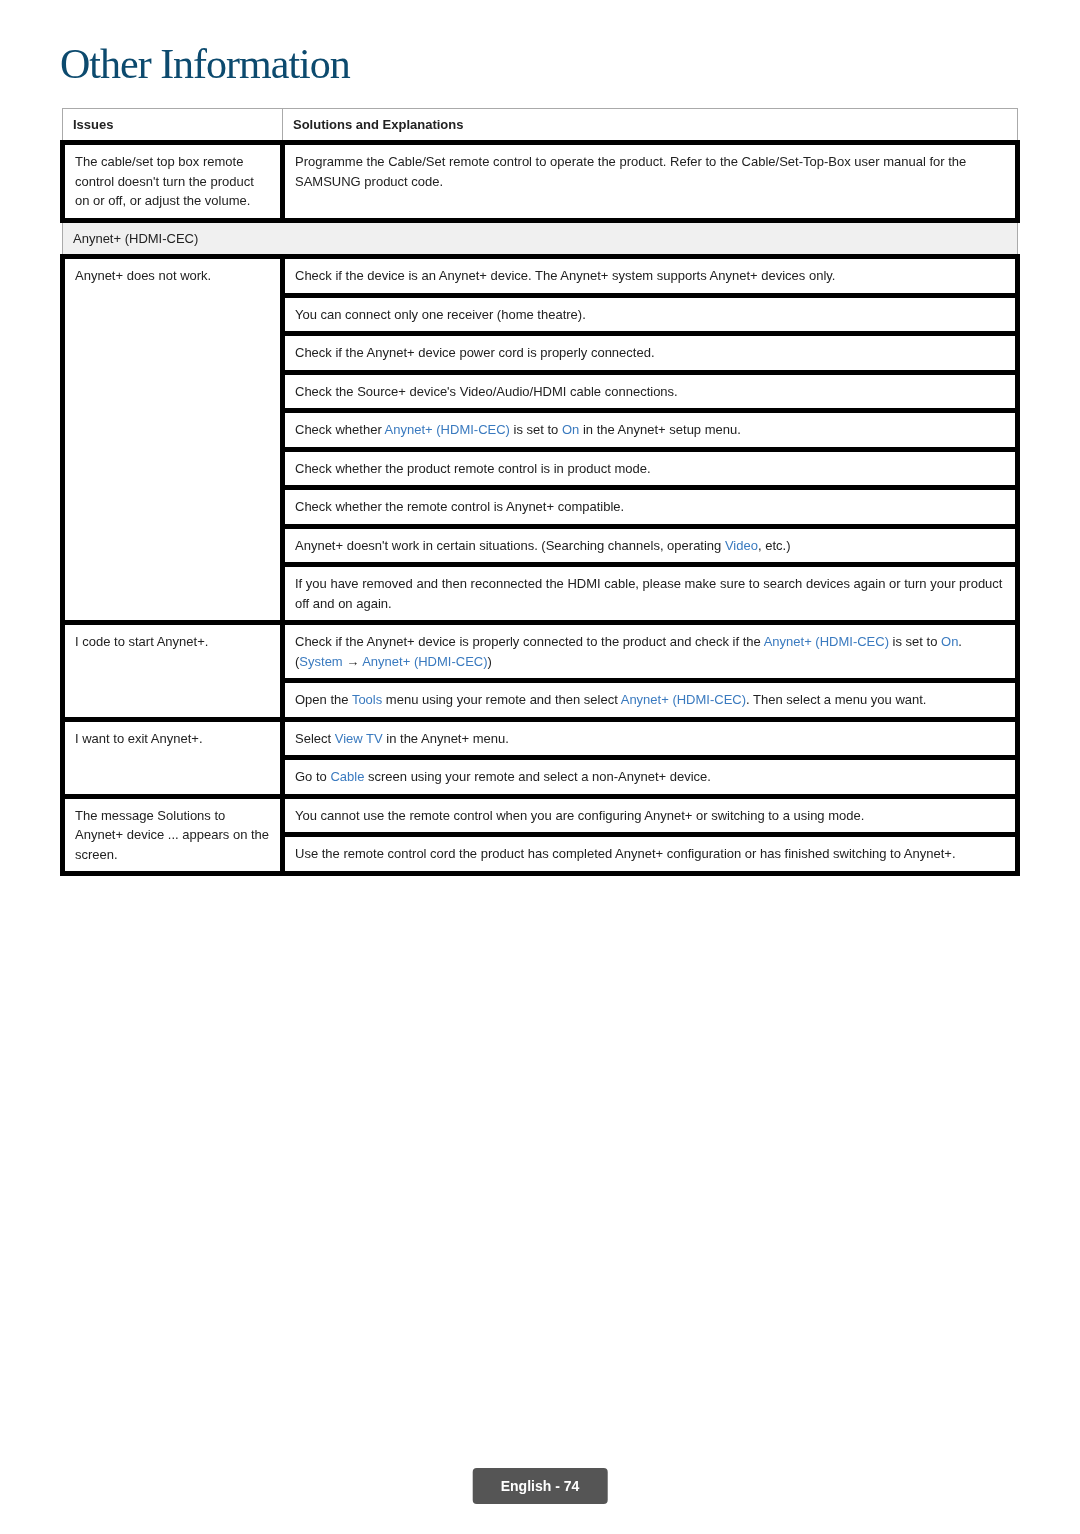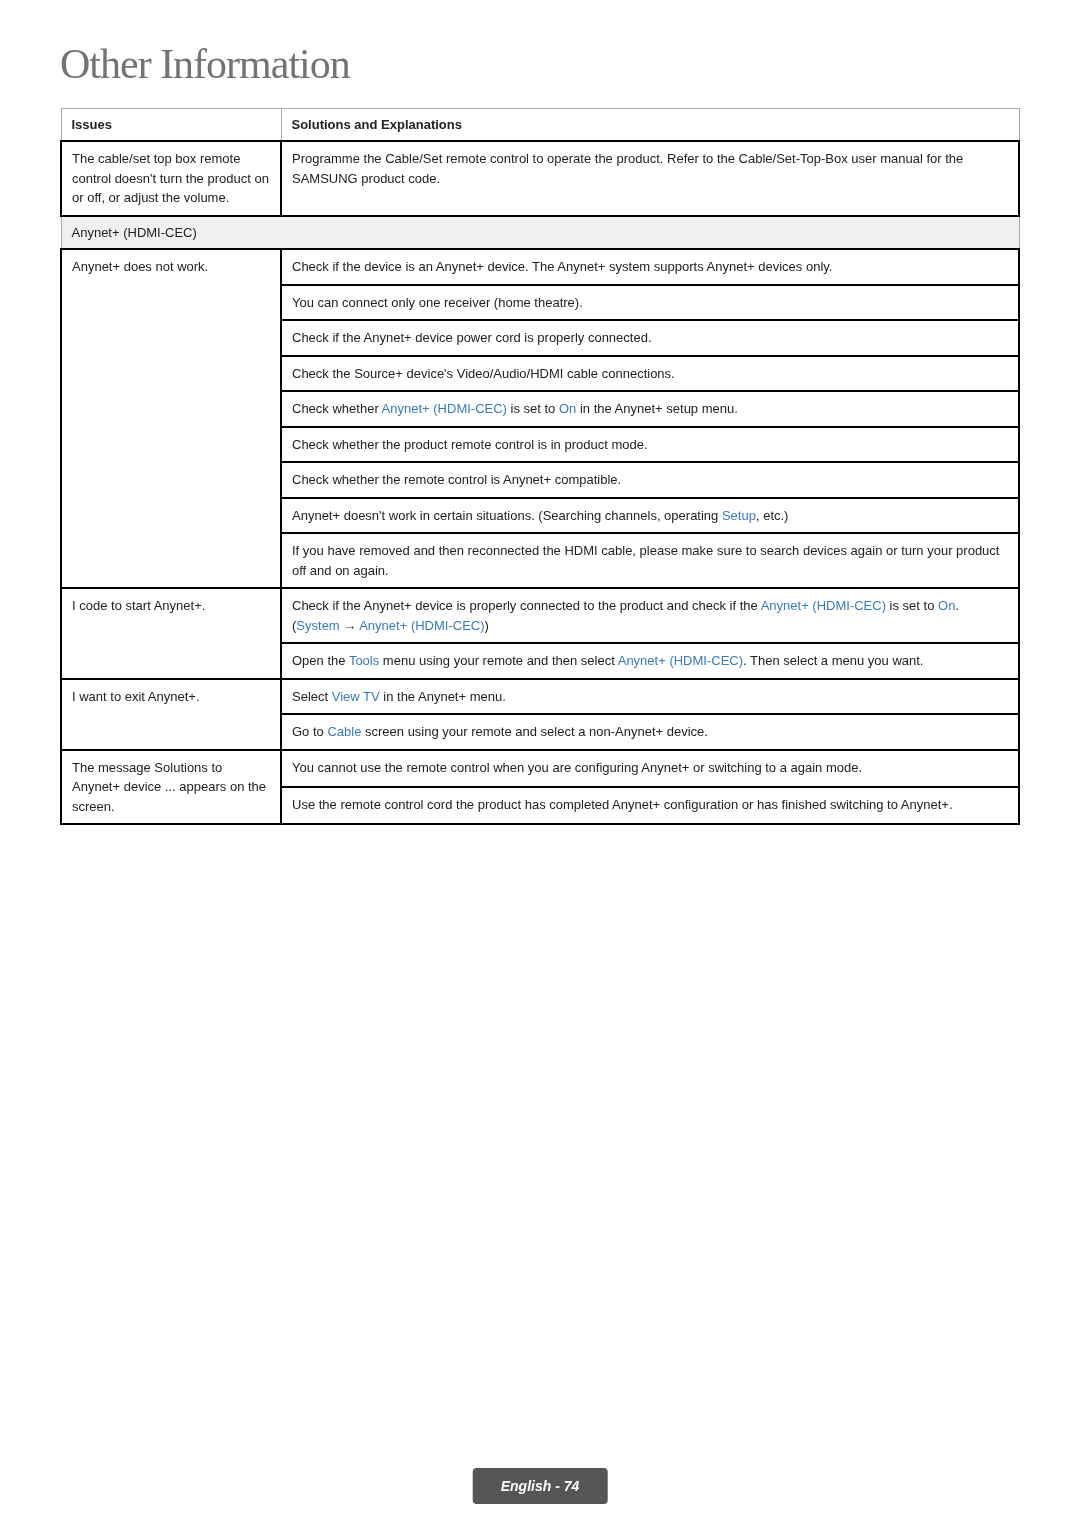--- a/index.html
+++ b/index.html
@@ -11,42 +11,42 @@
       color: #222;
       width: 1080px;
       min-height: 1534px;
       padding: 40px 60px 80px 60px;
     }
 
     h1.page-title {
       font-family: 'Times New Roman', serif;
       font-size: 42px;
       font-weight: 300;
-      color: #737373;
+      color: #0c4a6e;
       margin-bottom: 20px;
       letter-spacing: -1px;
     }
 
     table {
       width: 100%;
       border-collapse: collapse;
       border: 1px solid #aaa;
     }
 
     thead th {
       background: #fff;
       border: 1px solid #aaa;
       padding: 8px 10px;
       font-size: 13px;
       font-weight: bold;
       text-align: left;
     }
 
     tbody td {
-      border: 2px solid #000000;
+      border: 5px solid #000000;
       padding: 7px 10px;
       vertical-align: top;
       font-size: 13px;
       line-height: 1.5;
     }
 
     .issues-col {
       width: 220px;
     }
 
@@ -67,21 +67,20 @@
       bottom: 30px;
       left: 50%;
       transform: translateX(-50%);
       background: #555;
       color: #fff;
       padding: 10px 28px;
       border-radius: 4px;
       font-size: 14px;
       font-weight: bold;
       white-space: nowrap;
-      font-style: italic;
     }
   </style>
 </head>
 <body>
 
 <h1 class="page-title">Other Information</h1>
 
 <table>
   <thead>
     <tr>
@@ -113,42 +112,42 @@
       <tr>
         <td>Check whether <span class="link-color">Anynet+ (HDMI-CEC)</span> is set to <span class="link-color">On</span> in the Anynet+ setup menu.</td>
       </tr>
       <tr>
         <td>Check whether the product remote control is in product mode.</td>
       </tr>
       <tr>
         <td>Check whether the remote control is Anynet+ compatible.</td>
       </tr>
       <tr>
-        <td>Anynet+ doesn't work in certain situations. (Searching channels, operating <span class="link-color">Setup</span>, etc.)</td>
+        <td>Anynet+ doesn't work in certain situations. (Searching channels, operating <span class="link-color">Video</span>, etc.)</td>
       </tr>
       <tr>
         <td>If you have removed and then reconnected the HDMI cable, please make sure to search devices again or turn your product off and on again.</td>
       </tr>
       <tr>
             <td class="issues-col" rowspan="2">I code to start Anynet+.</td>
             <td>Check if the Anynet+ device is properly connected to the product and check if the <span class="link-color">Anynet+ (HDMI-CEC)</span> is set to <span class="link-color">On</span>. (<span class="link-color">System</span> → <span class="link-color">Anynet+ (HDMI-CEC)</span>)</td>
           </tr>
       <tr>
         <td>Open the <span class="link-color">Tools</span> menu using your remote and then select <span class="link-color">Anynet+ (HDMI-CEC)</span>. Then select a menu you want.</td>
       </tr>
       <tr>
             <td class="issues-col" rowspan="2">I want to exit Anynet+.</td>
             <td>Select <span class="link-color">View TV</span> in the Anynet+ menu.</td>
           </tr>
       <tr>
         <td>Go to <span class="link-color">Cable</span> screen using your remote and select a non-Anynet+ device.</td>
       </tr>
       <tr>
             <td class="issues-col" rowspan="2">The message Solutions to Anynet+ device ... appears on the screen.</td>
-            <td>You cannot use the remote control when you are configuring Anynet+ or switching to a again mode.</td>
+            <td>You cannot use the remote control when you are configuring Anynet+ or switching to a using mode.</td>
           </tr>
       <tr>
         <td>Use the remote control cord the product has completed Anynet+ configuration or has finished switching to Anynet+.</td>
       </tr>
     </tbody>
 </table>
 
 <div class="footer">English - 74</div>
 
 </body></html>

